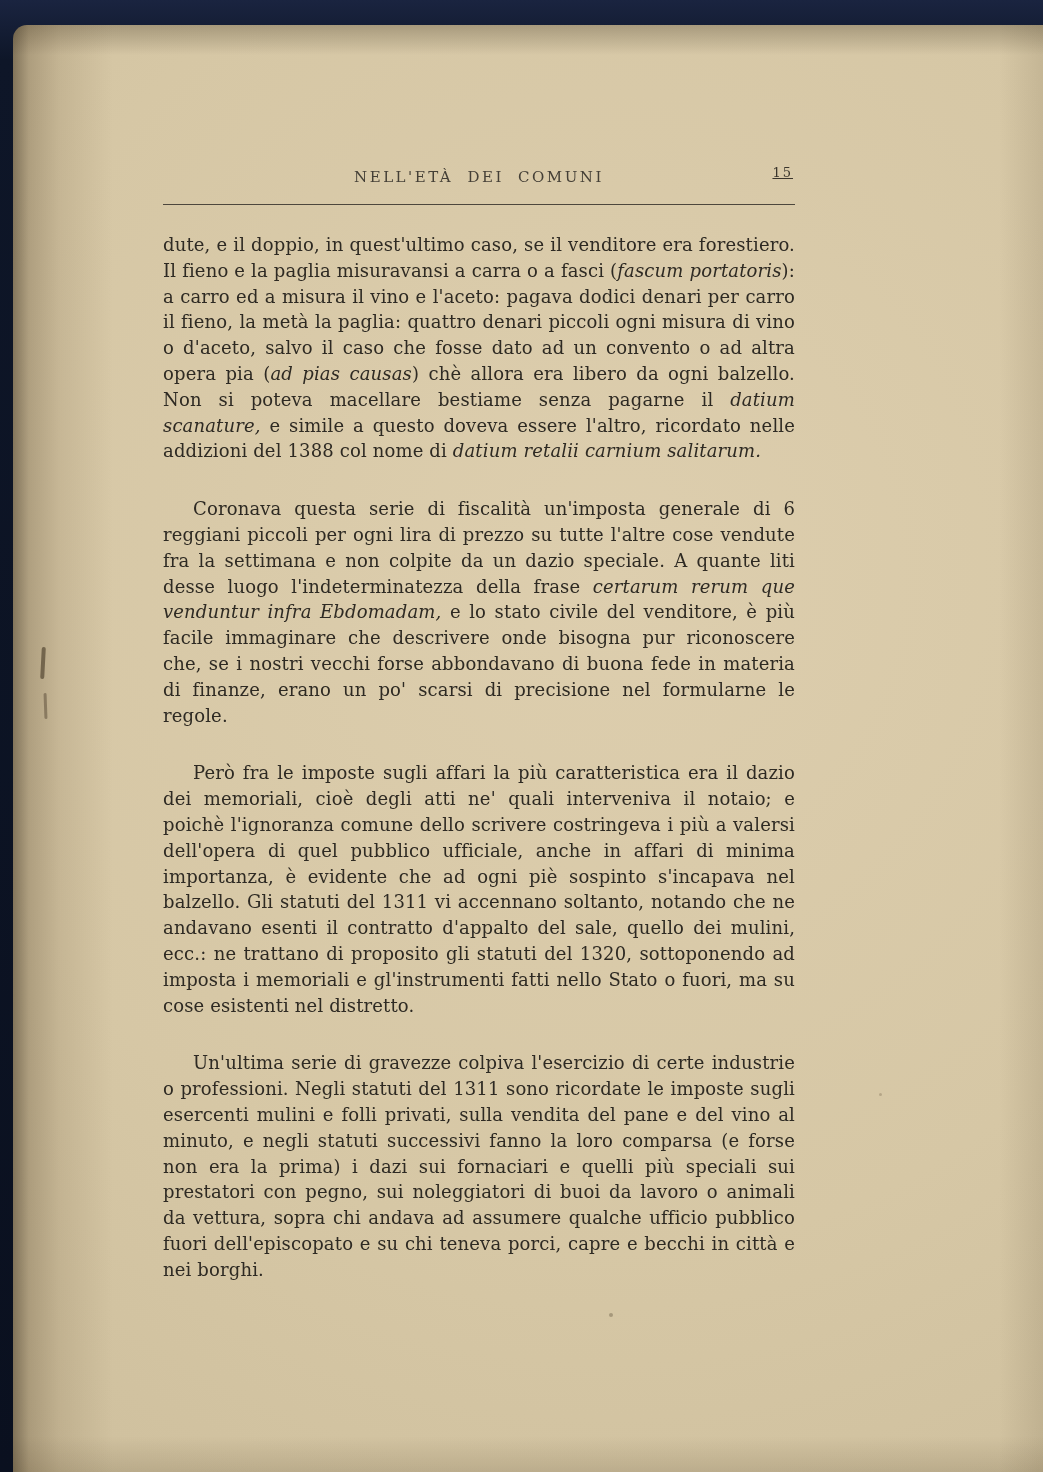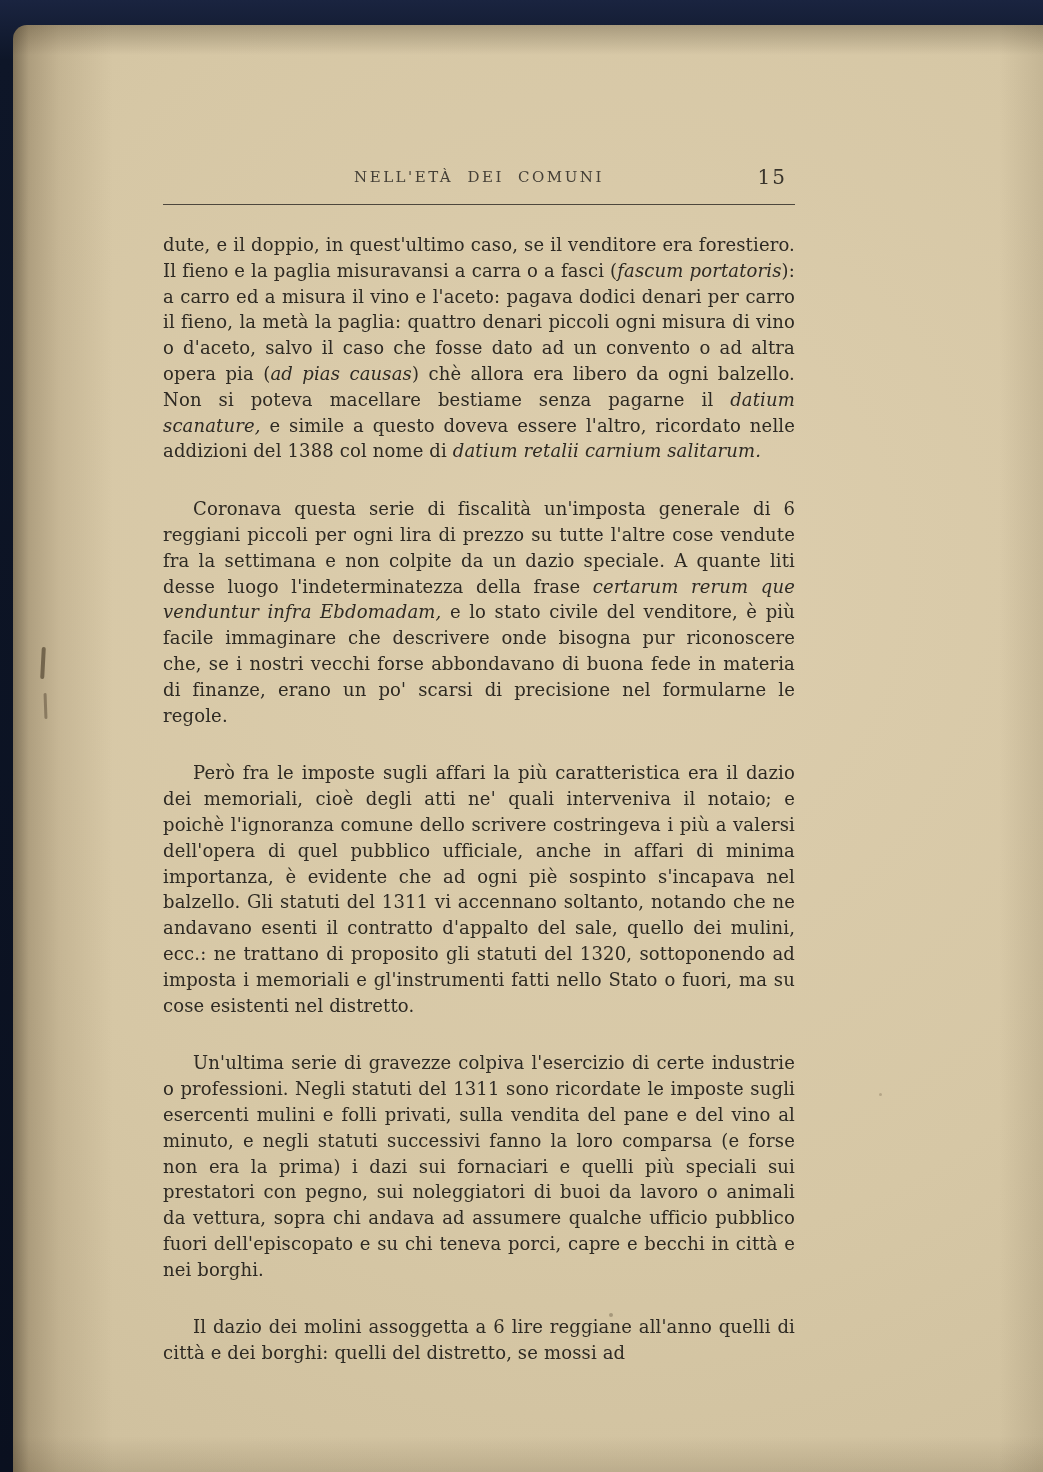--- a/index.html
+++ b/index.html
@@ -17,21 +17,21 @@
     background:
       linear-gradient(90deg, rgba(47,35,18,0.50) 0px, rgba(84,66,40,0.30) 16px, rgba(110,90,60,0.16) 46px, rgba(0,0,0,0) 100px),
       linear-gradient(180deg, rgba(45,35,18,0.28) 0px, rgba(0,0,0,0) 30px),
       linear-gradient(0deg, rgba(70,56,32,0.16) 0px, rgba(0,0,0,0) 36px),
       linear-gradient(270deg, rgba(70,56,32,0.12) 0px, rgba(0,0,0,0) 44px),
       radial-gradient(115% 85% at 58% 38%, #ddceae 0%, #d6c7a5 55%, #ccbd9b 100%);
   }
   .text-block { position: absolute; left: 150px; top: 142px; width: 632px; color: #2e2a23; }
   .page-header { position: relative; height: 24px; text-align: center; }
   .running-title { font-size: 15px; letter-spacing: 2.5px; word-spacing: 7px; color: #443f36; }
-  .page-number { position: absolute; right: 8px; top: -2px; font-size: 20px; letter-spacing: 2px; color: #3a352c; }
+  .page-number { position: absolute; right: 2px; top: -2px; font-size: 13px; letter-spacing: 2px; color: #3a352c; text-decoration: underline; }
   .header-rule { border: none; border-top: 1px solid #4d473d; margin: 13px 0 0 0; }
   .body-text {
     margin-top: 27px; font-size: 18px; line-height: 25.8px;
     text-align: justify; letter-spacing: 0.15px;
     hyphens: auto; -webkit-hyphens: auto;
   }
   .para { margin: 0; }
   .para.indent { text-indent: 30px; margin-top: 32px; }
   .para i { font-style: italic; }
   .blemish { position: absolute; background: rgba(44,32,16,0.5); border-radius: 2px; }
@@ -55,18 +55,17 @@
       <div class="page-header">
         <span class="running-title">NELL'ETÀ DEI COMUNI</span>
         <span class="page-number">15</span>
       </div>
       <hr class="header-rule">
       <div class="body-text">
           <p class="para"><span>dute, e il doppio, in quest'ultimo caso, se il venditore era forestiero. Il fieno e la paglia misuravansi a carra o a fasci (</span><i>fascum portatoris</i><span>): a carro ed a misura il vino e l'aceto: pagava dodici denari per carro il fieno, la metà la paglia: quattro denari piccoli ogni misura di vino o d'aceto, salvo il caso che fosse dato ad un convento o ad altra opera pia (</span><i>ad pias causas</i><span>) chè allora era libero da ogni balzello. Non si poteva macellare bestiame senza pagarne il </span><i>datium scanature,</i><span> e simile a questo doveva essere l'altro, ricordato nelle addizioni del 1388 col nome di </span><i>datium retalii carnium salitarum.</i></p>
           <p class="para indent"><span>Coronava questa serie di fiscalità un'imposta generale di 6 reggiani piccoli per ogni lira di prezzo su tutte l'altre cose vendute fra la settimana e non colpite da un dazio speciale. A quante liti desse luogo l'indeterminatezza della frase </span><i>certarum rerum que venduntur infra Ebdomadam,</i><span> e lo stato civile del venditore, è più facile immaginare che descrivere onde bisogna pur riconoscere che, se i nostri vecchi forse abbondavano di buona fede in materia di finanze, erano un po' scarsi di precisione nel formularne le regole.</span></p>
           <p class="para indent"><span>Però fra le imposte sugli affari la più caratteristica era il dazio dei memoriali, cioè degli atti ne' quali interveniva il notaio; e poichè l'ignoranza comune dello scrivere costringeva i più a valersi dell'opera di quel pubblico ufficiale, anche in affari di minima importanza, è evidente che ad ogni piè sospinto s'incapava nel balzello. Gli statuti del 1311 vi accennano soltanto, notando che ne andavano esenti il contratto d'appalto del sale, quello dei mulini, ecc.: ne trattano di proposito gli statuti del 1320, sottoponendo ad imposta i memoriali e gl'instrumenti fatti nello Stato o fuori, ma su cose esistenti nel distretto.</span></p>
           <p class="para indent"><span>Un'ultima serie di gravezze colpiva l'esercizio di certe industrie o professioni. Negli statuti del 1311 sono ricordate le imposte sugli esercenti mulini e folli privati, sulla vendita del pane e del vino al minuto, e negli statuti successivi fanno la loro comparsa (e forse non era la prima) i dazi sui fornaciari e quelli più speciali sui prestatori con pegno, sui noleggiatori di buoi da lavoro o animali da vettura, sopra chi andava ad assumere qualche ufficio pubblico fuori dell'episcopato e su chi teneva porci, capre e becchi in città e nei borghi.</span></p>
-          <p class="para indent"><span>Il dazio dei molini assoggetta a 6 lire reggiane all'anno quelli di città e dei borghi: quelli del distretto, se mossi ad</span></p>
         </div>
     </div>
 
   </div>
 </div>
 
 </body></html>

